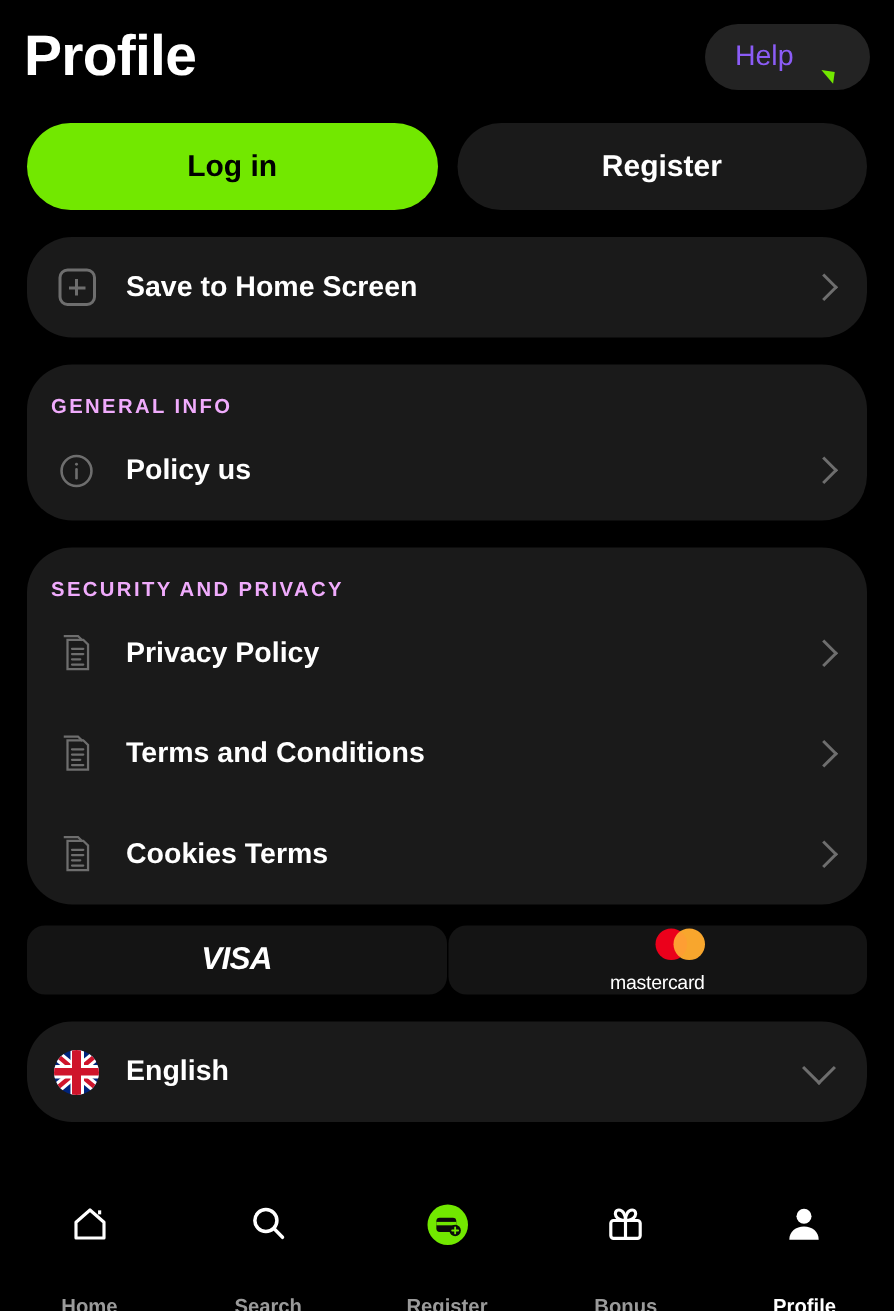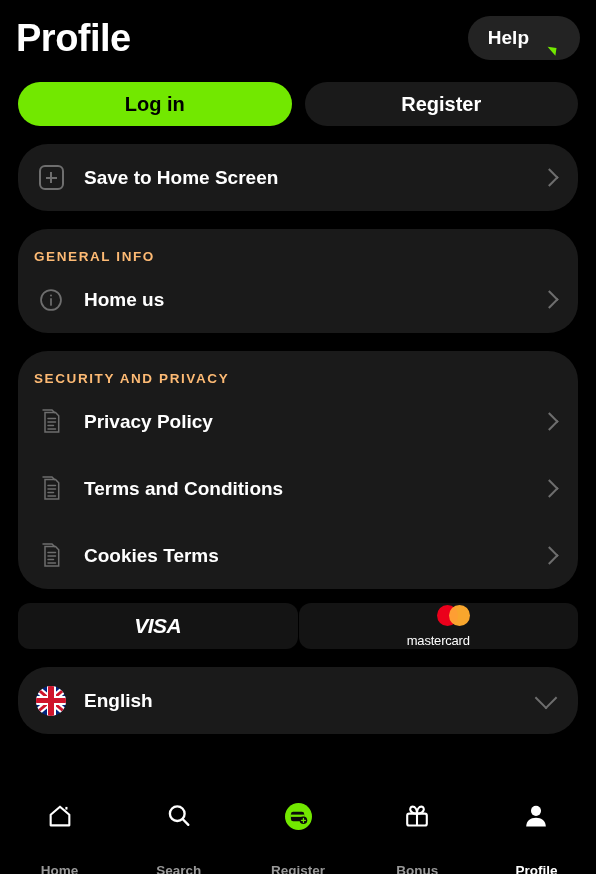--- a/index.html
+++ b/index.html
@@ -18,54 +18,54 @@
   }
   .page-title {
     color:#fff; font-size:38px; font-weight:bold; letter-spacing:-0.5px;
     line-height:1;
   }
   .help-btn {
     display:flex; align-items:center; gap:9px;
     background:#232323; border-radius:22px;
     padding:8px 14px 8px 20px; height:44px;
   }
-  .help-label { color:#ffffff; font-size:19px; font-weight:bold; }
+  .help-label { color:#8b5cf6; font-size:19px; font-weight:normal; }
   .bubble { width:28px; height:25px; position:relative; }
   .bubble-body {
     width:28px; height:23px; background:#72E800; border-radius:50%/55%;
   }
   .bubble-tail {
     position:absolute; left:5px; bottom:-4px;
     width:0; height:0;
     border-left:4px solid transparent;
     border-right:9px solid #72E800;
     border-bottom:8px solid transparent;
     transform:rotate(8deg);
   }
 
   
   .auth-row {
     display:flex; gap:13px; padding:20px 18px 0 18px;
   }
   .auth-btn {
-    flex:1; height:44px; border-radius:29px;
+    flex:1; height:58px; border-radius:29px;
     display:flex; align-items:center; justify-content:center;
     font-size:20px; font-weight:bold; border:none; cursor:pointer;
     font-family:"Liberation Sans", sans-serif;
   }
   .btn-login { background:#72E800; color:#000; }
   .btn-register { background:#1A1A1A; color:#fff; }
 
   
   .card {
     margin:18px 18px 0 18px;
     background:#1A1A1A; border-radius:30px;
   }
   .section-label {
-    color:#fdba74; font-size:13.5px; font-weight:bold;
+    color:#f0abfc; font-size:13.5px; font-weight:bold;
     letter-spacing:1.6px; padding:20px 16px 2px 16px;
   }
   .row {
     display:flex; align-items:center;
     height:67px; padding:0 16px; cursor:pointer;
   }
   .row-icon {
     width:34px; min-width:34px; display:flex;
     align-items:center; justify-content:center; margin-right:16px;
   }
@@ -185,21 +185,21 @@
 <div class="card">
   <div class="section-label">GENERAL INFO</div>
   <div class="row">
     <span class="row-icon">
       <svg width="26" height="26" viewBox="0 0 24 24" fill="none" stroke="#6E6E6E" stroke-width="1.6">
         <circle cx="12" cy="12" r="9.2"></circle>
         <line x1="12" y1="11" x2="12" y2="16.5" stroke-linecap="round"></line>
         <circle cx="12" cy="7.8" r="0.9" fill="#6E6E6E" stroke="none"></circle>
       </svg>
     </span>
-    <span class="row-label">Home us</span>
+    <span class="row-label">Policy us</span>
     <span class="chev"></span>
   </div>
 </div>
 
 <div class="card">
   <div class="section-label">SECURITY AND PRIVACY</div>
 
   <div class="row">
     <span class="row-icon">
       <svg width="26" height="28" viewBox="0 0 26 28" fill="none" stroke="#6E6E6E" stroke-width="1.5">

